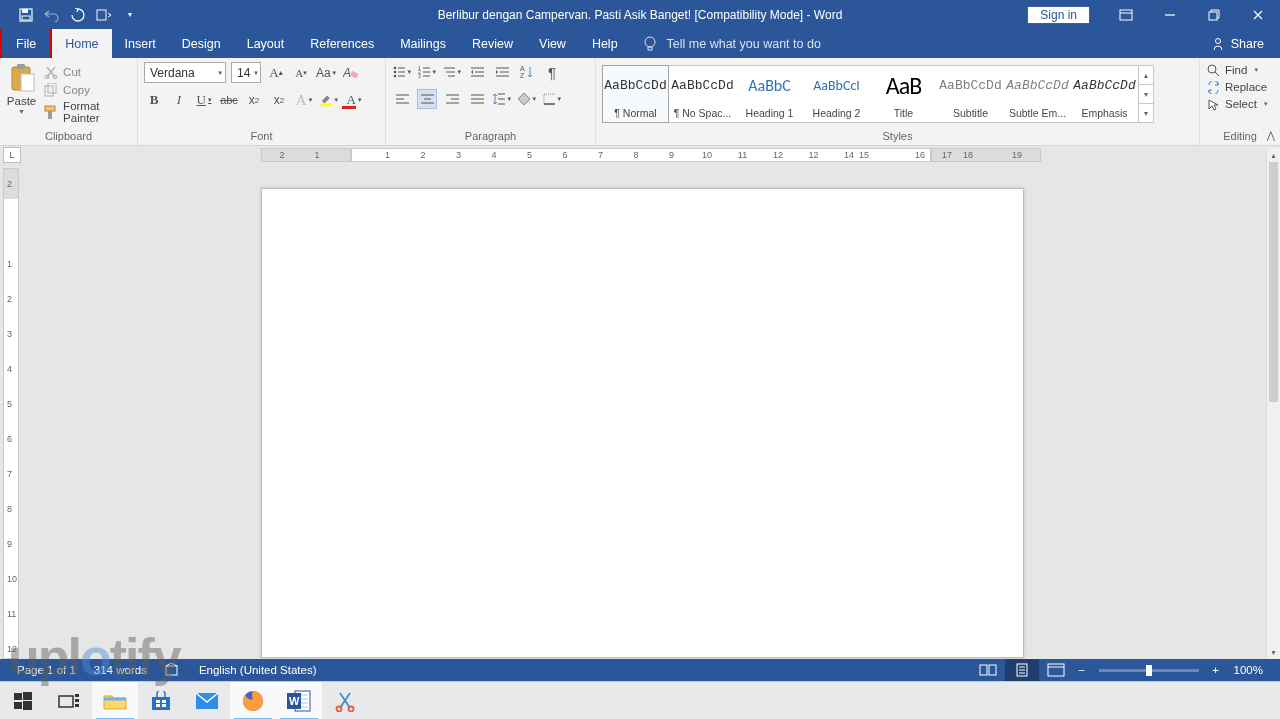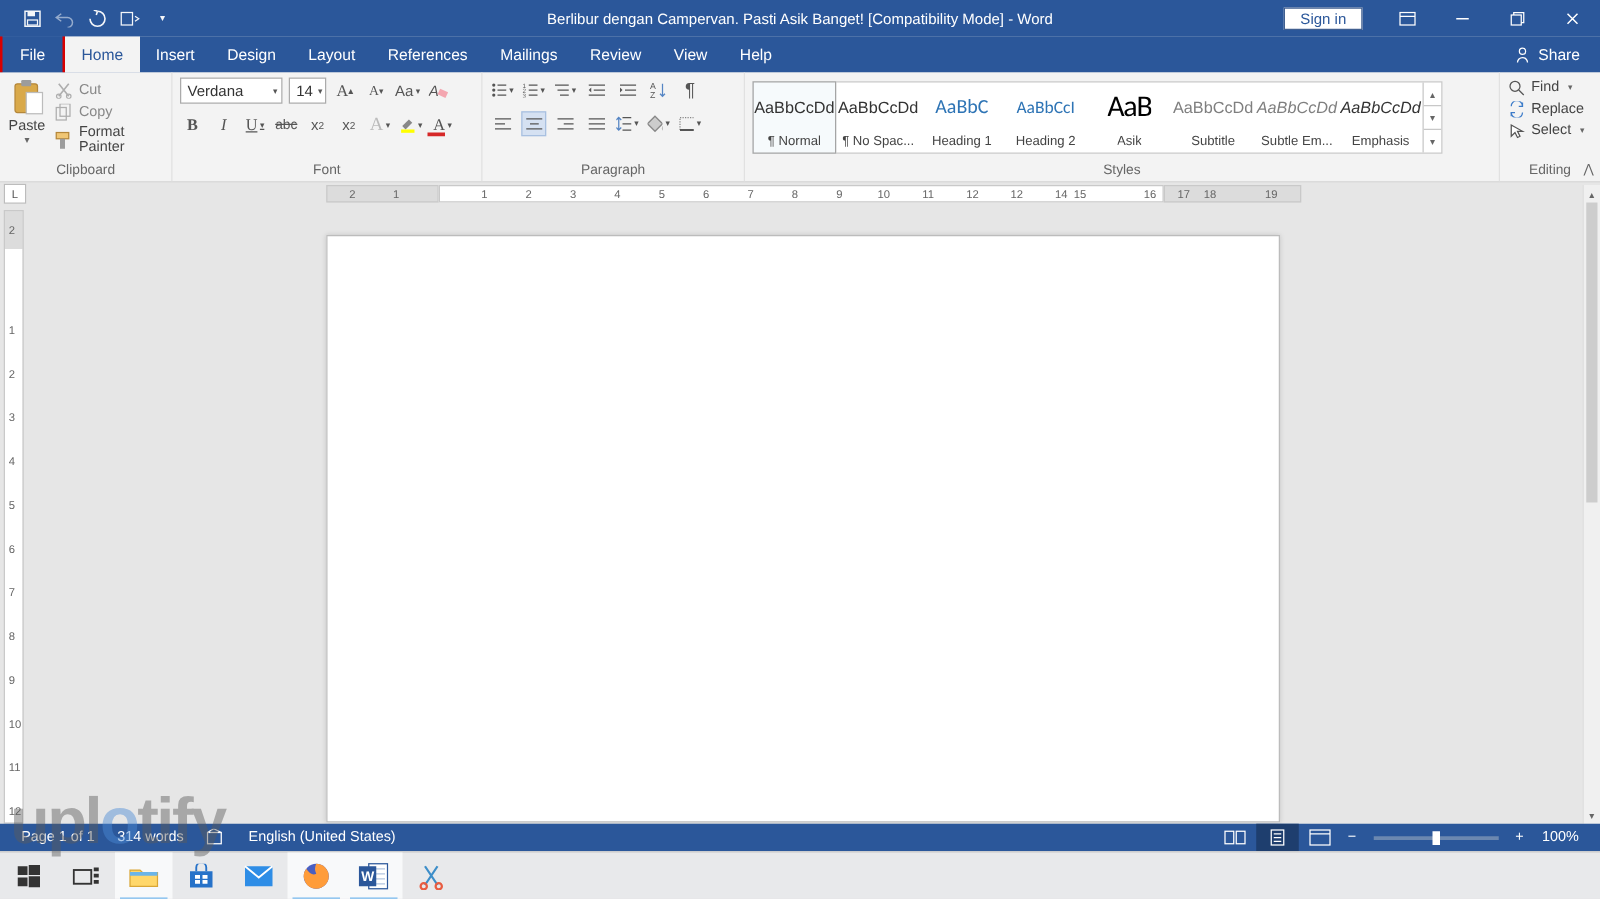--- a/index.html
+++ b/index.html
@@ -57,21 +57,21 @@
 .rb.aa { font-size: 12px; }
 
 
 .para-rows { display: flex; flex-direction: column; gap: 7px; }
 
 
 .styles-group { flex: 1; }
 .styles-gallery { display: flex; align-items: stretch; border: 1px solid #c8c8c8; background: #fff; height: 58px; }
 .style-item { width: 67px; display: flex; flex-direction: column; align-items: center; justify-content: space-between; padding: 4px 2px 3px 2px; }
 .style-item.selected { border: 1px solid #a5a5a5; background: #f6fafc; margin: -1px 0 -1px -1px; }
-.style-preview { font-size: 13px; color: #333; height: 30px; display: flex; align-items: center; overflow: hidden; white-space: nowrap; }
+.style-preview { font-size: 13px; color: #333; height: 30px; display: flex; align-items: center; overflow: hidden; white-space: nowrap; font-family: Liberation Mono, monospace; }
 .style-preview.h1 { color: #2e74b5; font-size: 16px; font-family: Calibri; }
 .style-preview.h2 { color: #2e74b5; font-size: 14px; font-family: Calibri; }
 .style-preview.title { color: #000; font-size: 24px; font-family: Calibri; letter-spacing: -1px; }
 .style-preview.sub { color: #7f7f7f; font-size: 13px; }
 .style-preview.em { font-style: italic; }
 .style-name { font-size: 10.5px; color: #444; white-space: nowrap; overflow: hidden; text-overflow: ellipsis; max-width: 100%; }
 .gallery-scroll { width: 15px; display: flex; flex-direction: column; border-left: 1px solid #c8c8c8; }
 .gallery-scroll div { flex: 1; display: flex; align-items: center; justify-content: center; font-size: 8px; color: #666; border-bottom: 1px solid #c8c8c8; }
 .gallery-scroll div:last-child { border-bottom: none; }
 
@@ -189,20 +189,29 @@
   <div class="tab file">File</div>
   <div class="tab active">Home</div>
   <div class="tab">Insert</div>
   <div class="tab">Design</div>
   <div class="tab">Layout</div>
   <div class="tab">References</div>
   <div class="tab">Mailings</div>
   <div class="tab">Review</div>
   <div class="tab">View</div>
   <div class="tab">Help</div>
+  <div class="tellme">
+    <span>
+        <svg width="14" height="16" viewBox="0 0 14 16">
+          <circle cx="7" cy="6" r="5" fill="none" stroke="#d9e1f2"></circle>
+          <path d="M5 11 H9 V14 H5 Z" fill="none" stroke="#d9e1f2"></path>
+        </svg>
+      </span>
+    <span>Tell me what you want to do</span>
+  </div>
   <div class="share">
     <span>
         <svg width="14" height="14" viewBox="0 0 14 14">
           <circle cx="7" cy="4" r="2.5" fill="none" stroke="#fff"></circle>
           <path d="M3 13 A4 4 0 0 1 11 13" fill="none" stroke="#fff"></path>
         </svg>
       </span>
     <span>Share</span>
   </div>
 </div>
@@ -410,21 +419,21 @@
           <div class="style-item">
             <div class="style-preview h1">AaBbC</div>
             <div class="style-name">Heading 1</div>
           </div>
           <div class="style-item">
             <div class="style-preview h2">AaBbCcI</div>
             <div class="style-name">Heading 2</div>
           </div>
           <div class="style-item">
             <div class="style-preview title">AaB</div>
-            <div class="style-name">Asik</div>
+            <div class="style-name">Title</div>
           </div>
           <div class="style-item">
             <div class="style-preview sub">AaBbCcDd</div>
             <div class="style-name">Subtitle</div>
           </div>
           <div class="style-item">
             <div class="style-preview sub em">AaBbCcDd</div>
             <div class="style-name">Subtle Em...</div>
           </div>
           <div class="style-item">

